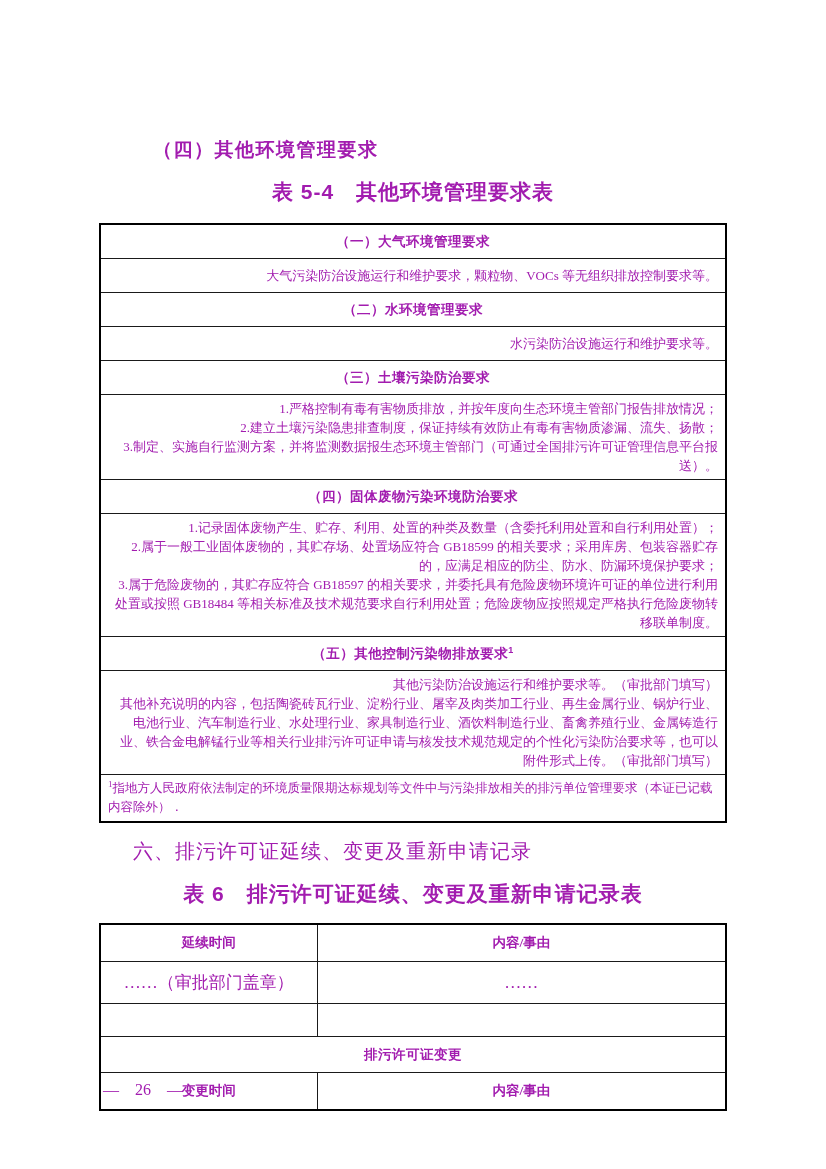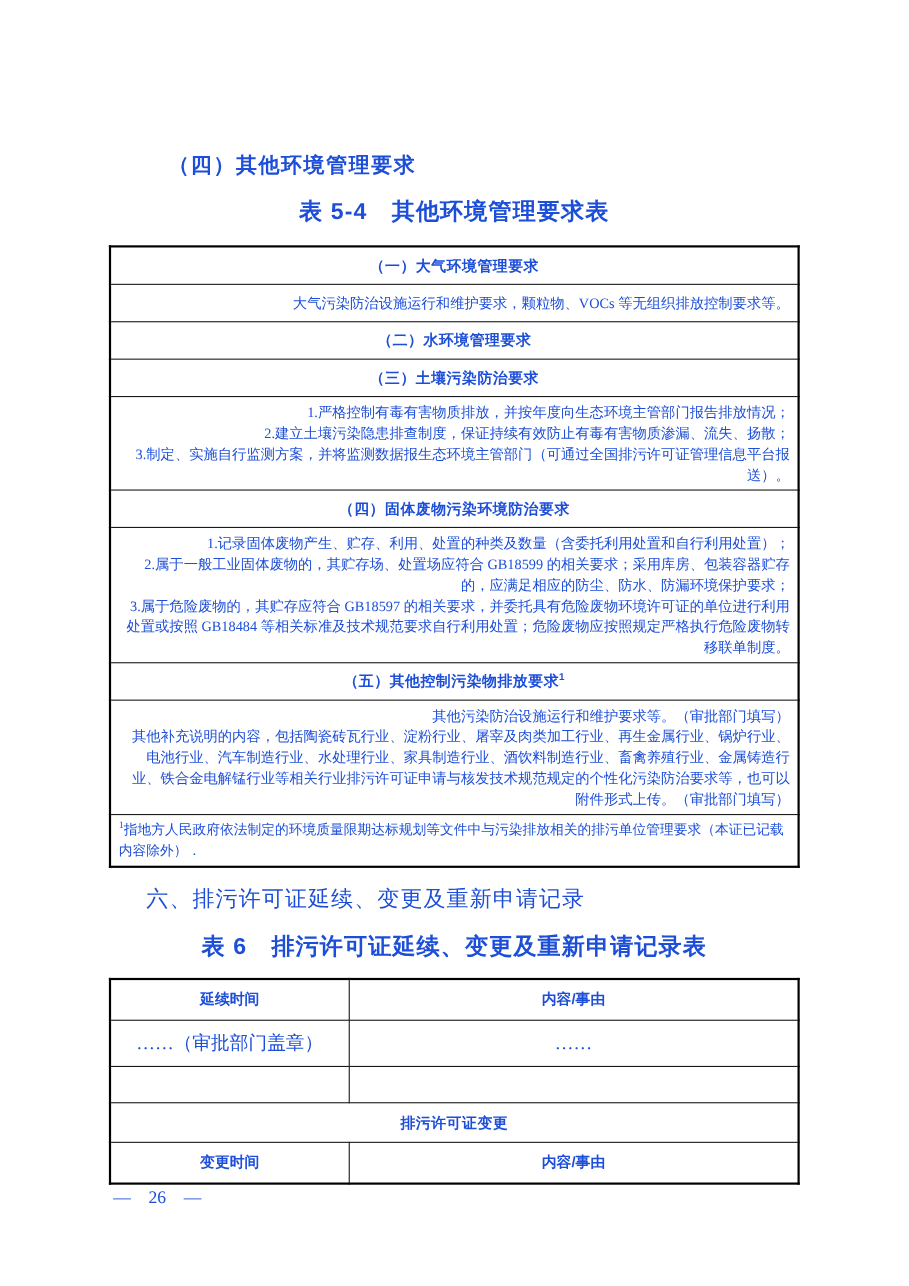--- a/index.html
+++ b/index.html
@@ -1,20 +1,20 @@
 <!DOCTYPE html>
 <html><head>
 <meta charset="utf-8">
 <style>
   * { margin:0; padding:0; box-sizing:border-box; }
   html,body { background:#ffffff; }
   .page {
     position:relative;
     width:826px; height:1169px;
-    background:#ffffff; color:#1d4ed8;
+    background:#ffffff; color:#a21caf;
     font-family:"Liberation Serif","DejaVu Serif",serif;
     overflow:hidden;
   }
   .content { padding:137px 99px 0 99px; }
 
   .section-heading {
     font-size:19px; font-weight:bold;
     padding-left:54px; letter-spacing:1.5px;
     font-family:"Liberation Serif","DejaVu Serif",serif;
   }
@@ -42,21 +42,21 @@
 
   .section6-heading {
     margin-top:15px; padding-left:34px;
     font-size:20px; font-weight:normal; letter-spacing:1px;
     font-family:"Liberation Serif","DejaVu Serif",serif;
   }
   .t6 { margin-top:15px; }
   .t6 tr.hdr td { padding:9px 4px 8px 4px; }
   .t6 td.lbl {
     text-align:center; font-weight:bold; font-size:13.5px;
-    font-family:Liberation Sans, sans-serif;
+    font-family:Liberation Serif, serif;
     padding:9px 4px;
   }
   .t6 td.val { text-align:center; font-size:17px; padding:9px 4px; height:35px; }
   .t6 tr.empty td { height:33px; }
 
   .page-footer {
     position:absolute; left:103px; top:1081px;
     font-size:16px; letter-spacing:0;
     display:flex; align-items:center; gap:16px;
     font-family:"Liberation Serif","DejaVu Serif",serif;
@@ -76,20 +76,23 @@
       <tbody>
         <tr class="hdr">
           <td>（一）大气环境管理要求</td>
         </tr>
         <tr class="body single">
           <td>大气污染防治设施运行和维护要求，颗粒物、VOCs 等无组织排放控制要求等。</td>
         </tr>
 
         <tr class="hdr">
           <td>（二）水环境管理要求</td>
+        </tr>
+        <tr class="body single">
+          <td>水污染防治设施运行和维护要求等。</td>
         </tr>
 
         <tr class="hdr">
           <td>（三）土壤污染防治要求</td>
         </tr>
         <tr class="body">
           <td>
             <div>1.严格控制有毒有害物质排放，并按年度向生态环境主管部门报告排放情况；</div>
             <div>2.建立土壤污染隐患排查制度，保证持续有效防止有毒有害物质渗漏、流失、扬散；</div>
             <div>3.制定、实施自行监测方案，并将监测数据报生态环境主管部门（可通过全国排污许可证管理信息平台报送）。</div>

